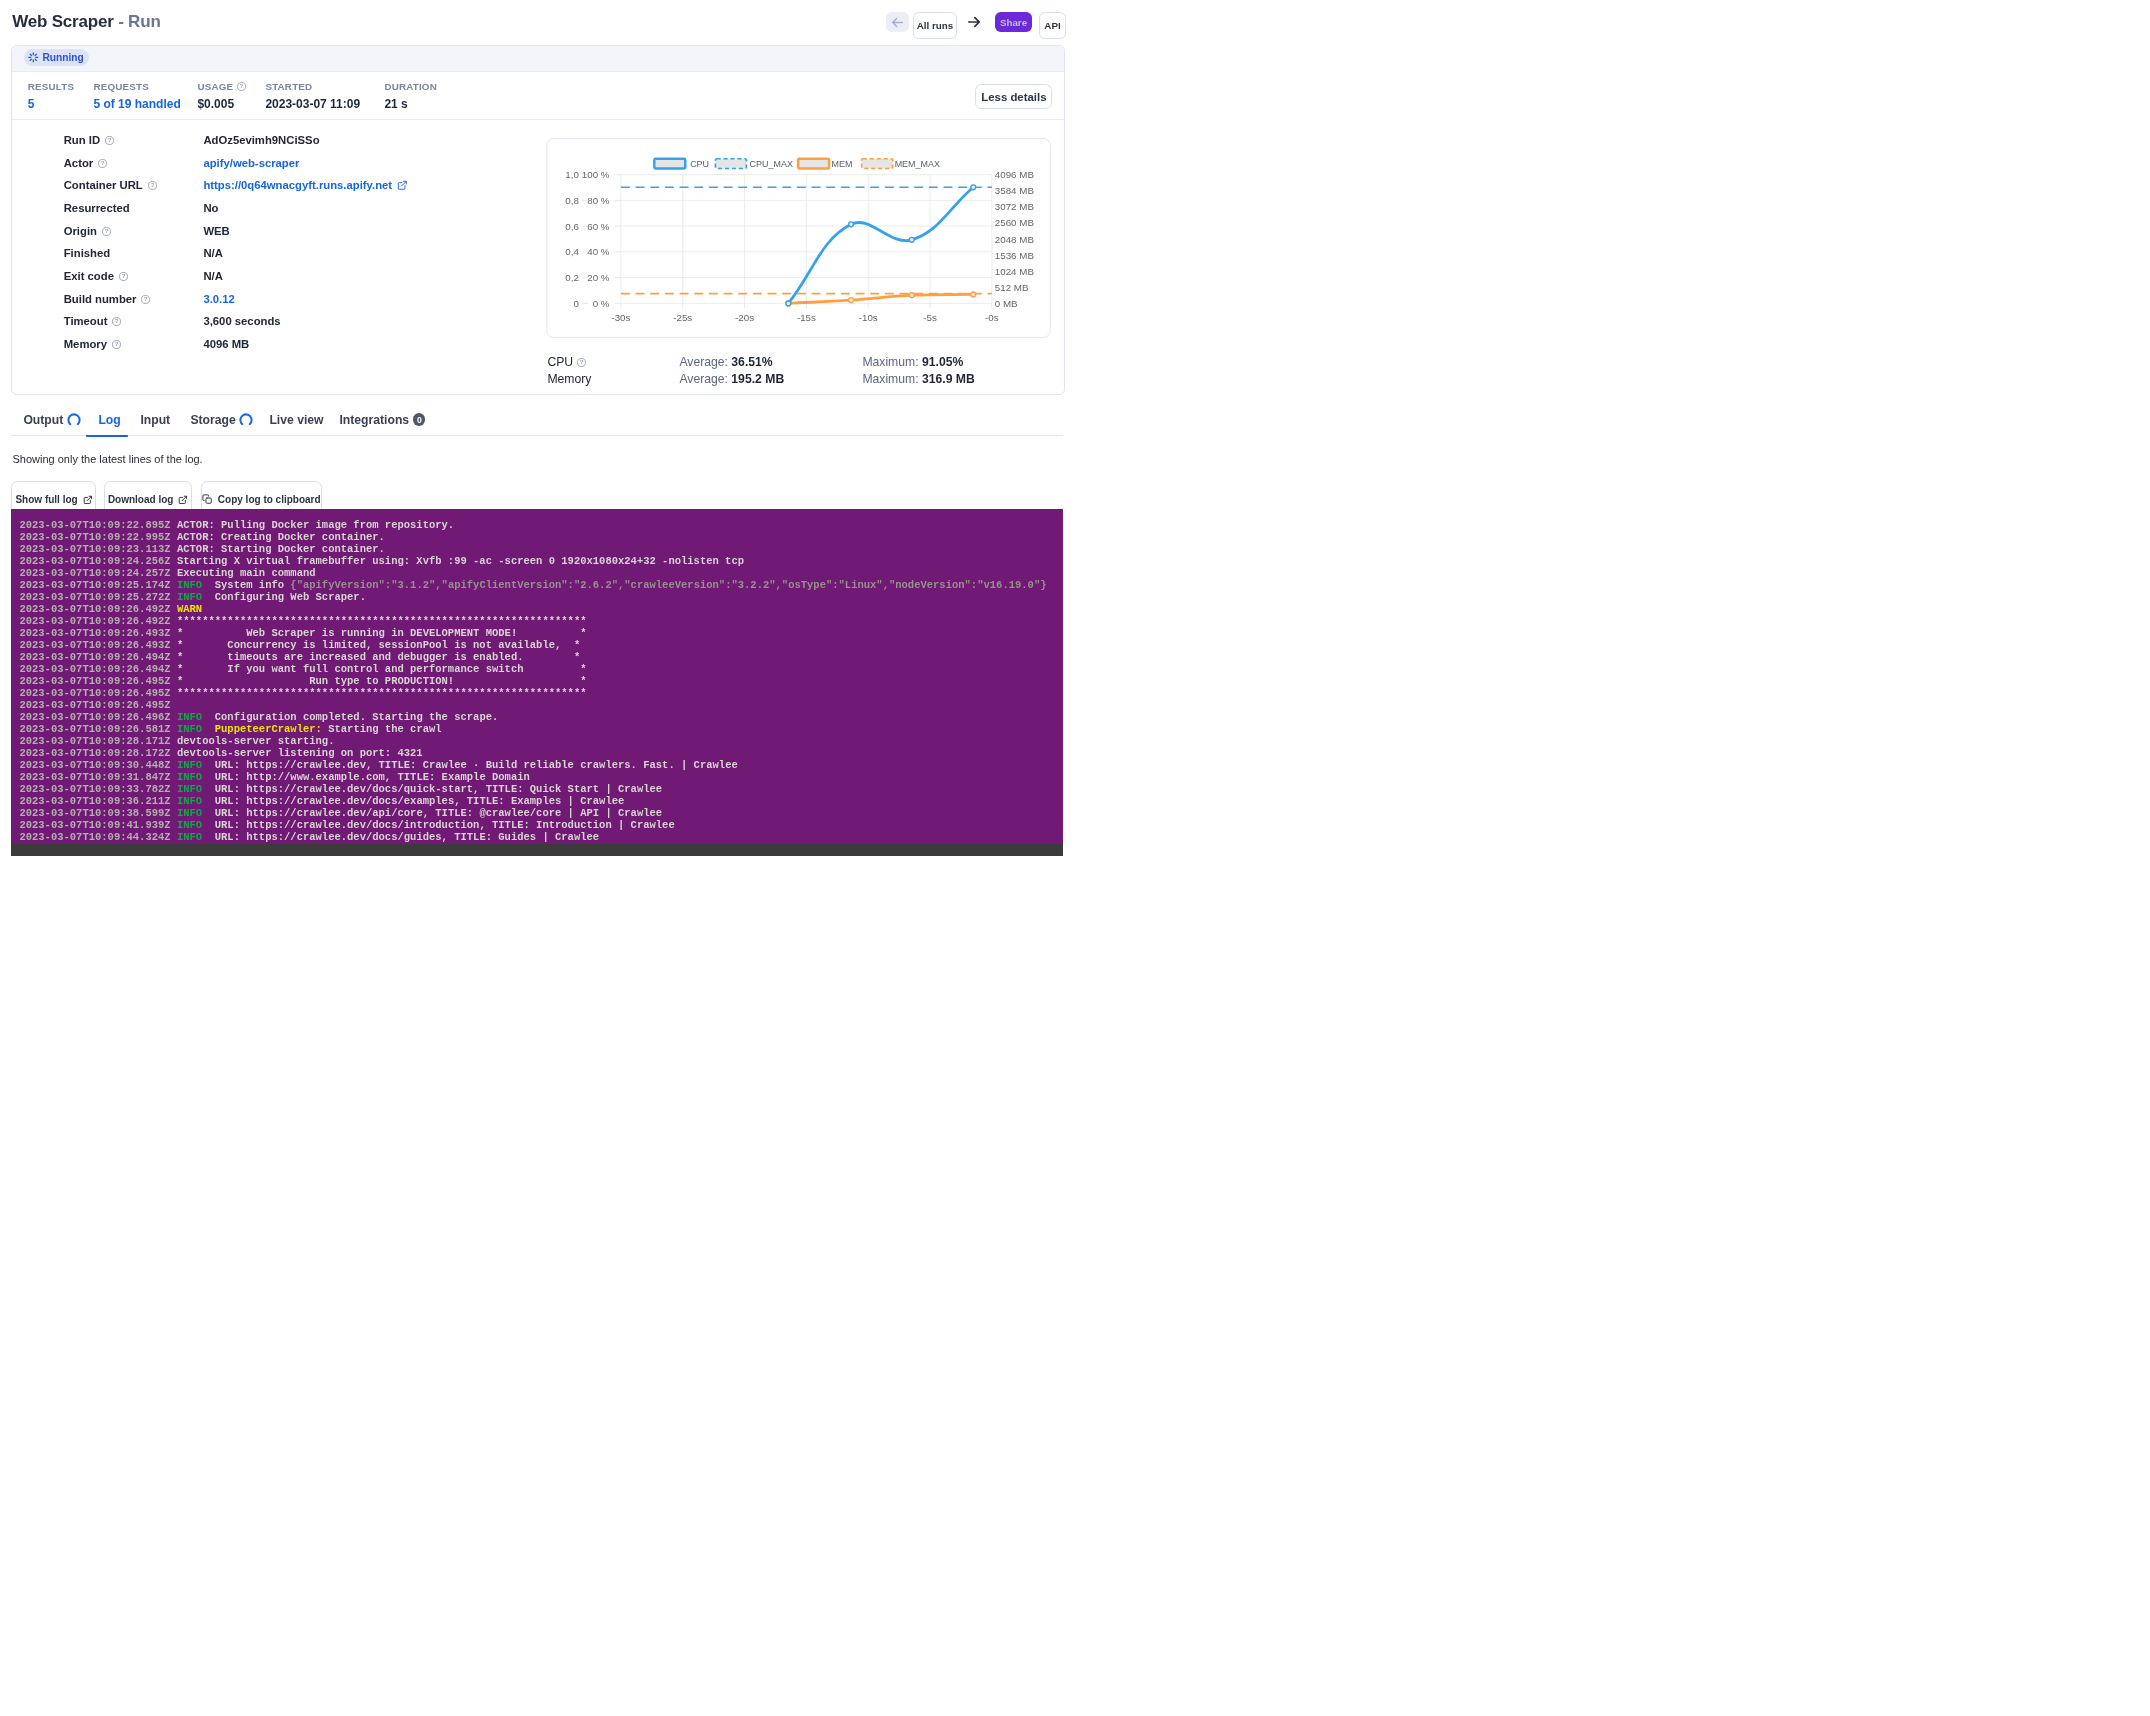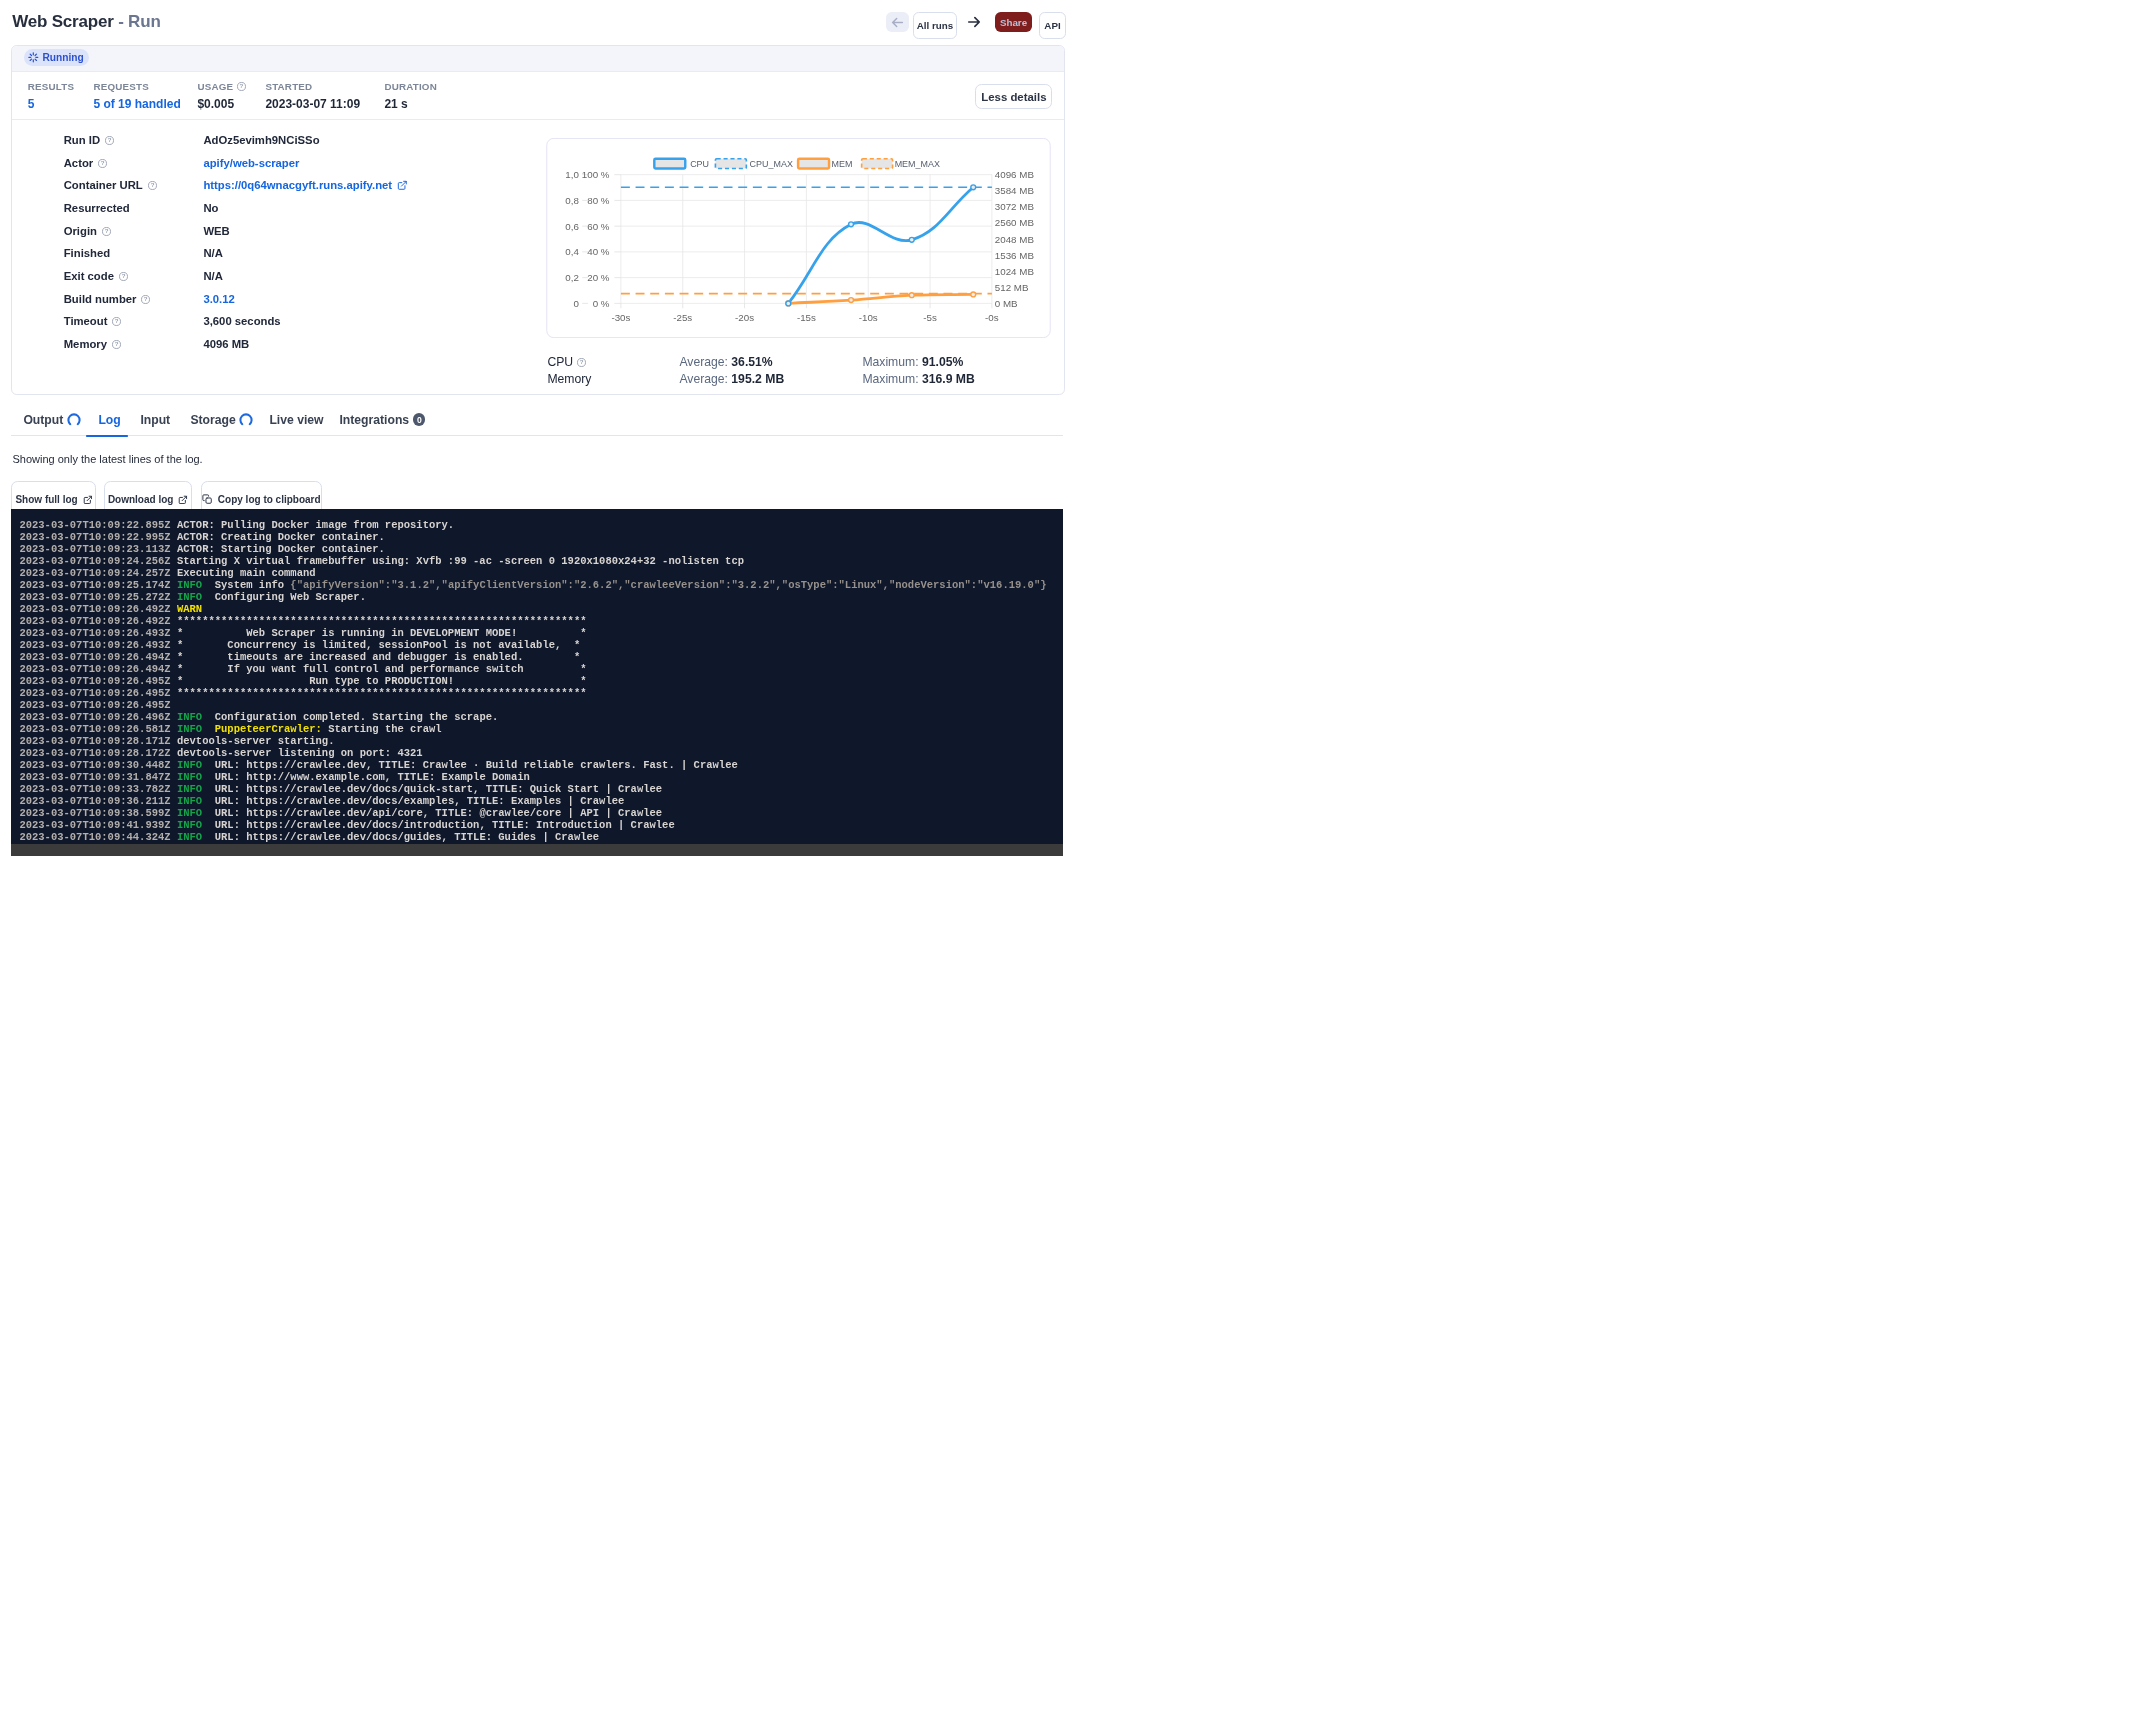--- a/index.html
+++ b/index.html
@@ -30,21 +30,21 @@
 .sumval { font-weight:700; color:#1f2737; }
 
 .tabbar { position:absolute; left:11.4px; top:404px; width:1052px; height:32px; border-bottom:0.8px solid #e3e5ec; }
 .tab { position:absolute; top:6.5px; height:18px; font-size:12.2px; font-weight:700; color:#394253; display:flex; align-items:center; white-space:nowrap; }
 .tab.active { color:#1566e0; }
 .tabunderline { position:absolute; left:75px; top:31px; width:42px; height:1.6px; background:#1566e0; border-radius:0.8px; }
 .tabbadge { width:12.2px; height:12.2px; border-radius:50%; background:#4e586c; color:#fff; font-size:8.6px; font-weight:700; display:flex; align-items:center; justify-content:center; }
 .showing { position:absolute; left:12.5px; top:453px; font-size:11px; color:#242b3a; }
 .logbtn { position:absolute; top:481px; height:37px; border:0.8px solid #d9deec; border-radius:6.5px; background:#fff; font-size:10px; font-weight:700; color:#2b3344; display:flex; align-items:center; justify-content:center; gap:4.9px; white-space:nowrap; }
 
-.term { position:absolute; left:11.4px; top:509px; width:1052px; height:347px; background:#0f172a; overflow:hidden; }
+.term { position:absolute; left:11.4px; top:509px; width:1052px; height:347px; background:#701a75; overflow:hidden; }
 .term pre { margin:0; padding:9.8px 0 0 8px; font-family:"Liberation Mono", monospace; font-size:10.5px; line-height:12px; font-weight:700; color:#d7d4d1; white-space:pre; }
 .t { color:#b3afac; }
 .m { color:#d7d4d1; }
 .j { color:#96918c; }
 .i { color:#16a34a; }
 .w { color:#f1e104; }
 .scroll { position:absolute; left:0; right:0; bottom:0; height:11.6px; background:#3b3b3b; }
 </style>
 </head>
 <body>
@@ -54,21 +54,21 @@
 <svg width="13" height="13" viewBox="0 0 16 16" fill="none" stroke="#a7aec6" stroke-width="1.8" stroke-linecap="round" stroke-linejoin="round">
       <path d="M14 8H2M7 3L2 8l5 5"></path>
     </svg>
 </div>
 <div class="btn" style="left:913px; width:44px;">All runs</div>
 <div class="abs" style="left:962px; top:12px; width:23px; height:20.4px; display:flex; align-items:center; justify-content:center;">
 <svg width="14" height="14" viewBox="0 0 16 16" fill="none" stroke="#272e3f" stroke-width="1.9" stroke-linecap="round" stroke-linejoin="round">
       <path d="M2 8h12M9 3l5 5-5 5"></path>
     </svg>
 </div>
-<div class="btn-gray" style="left:995px; width:37px; color:#bac1d6; font-size:9.8px; font-weight:700; background:#7f1d1d;">Share</div>
+<div class="btn-gray" style="left:995px; width:37px; color:#bac1d6; font-size:9.8px; font-weight:700; background:#6d28d9;">Share</div>
 <div class="btn" style="left:1039px; width:27px;">API</div>
 
 <div class="card">
   <div class="cardhead"></div>
   <div class="badge">
     <svg width="10.6" height="10.6" viewBox="0 0 13 13">
       <g stroke="#2d51cd" stroke-width="1.5" stroke-linecap="round">
         <line x1="6.5" y1="1" x2="6.5" y2="3.4"></line>
         <line x1="10.39" y1="2.61" x2="8.69" y2="4.31"></line>
         <line x1="12" y1="6.5" x2="9.6" y2="6.5"></line>

